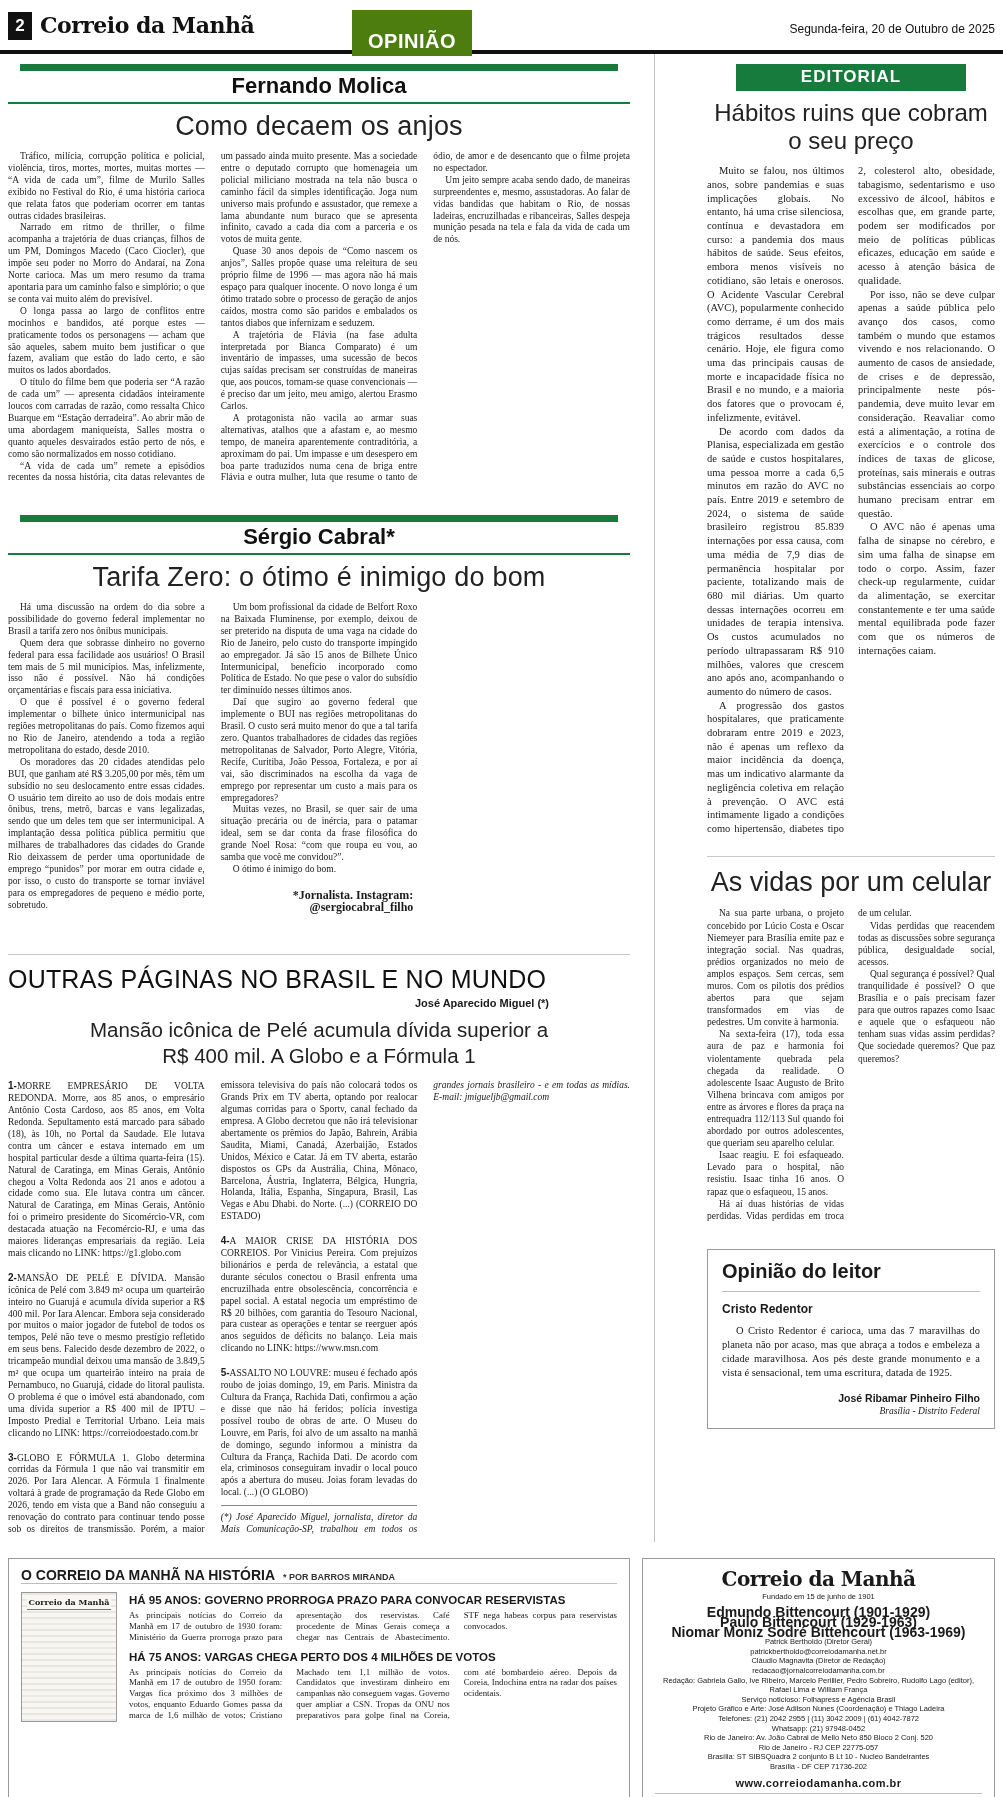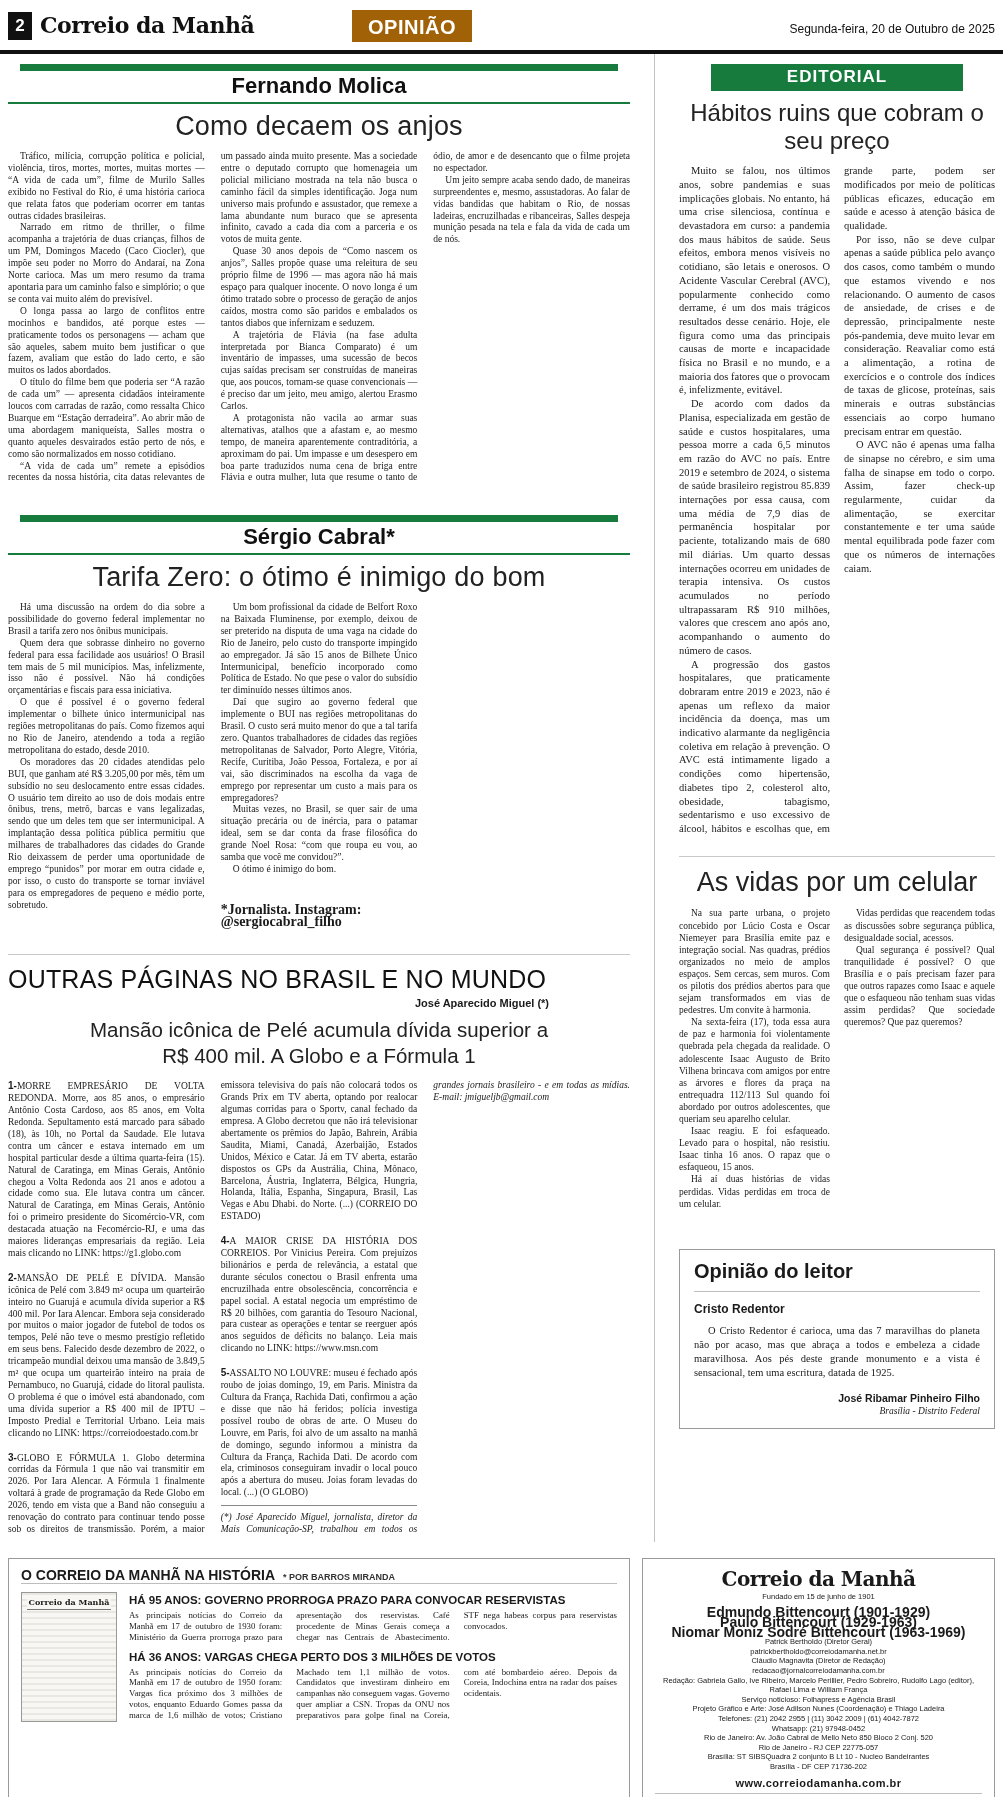--- a/index.html
+++ b/index.html
@@ -15,35 +15,35 @@
     position:absolute; left:8px; top:12px; width:24px; height:28px;
     background:#111; color:#fff; font-family:"Liberation Sans",sans-serif;
     font-weight:bold; font-size:17px; display:flex; align-items:center; justify-content:center;
   }
   .paper-logo {
     position:absolute; left:40px; top:12px;
     font-family:"DejaVu Serif","Liberation Serif",serif; font-weight:bold;
     font-size:22px; letter-spacing:-0.5px; color:#111;
   }
   .opinion-box {
-    position:absolute; left:352px; top:10px; background:#a16207; color:#fff;
+    position:absolute; left:352px; top:10px; background:#4d7c0f; color:#fff;
     font-family:"Liberation Sans",sans-serif; font-weight:bold; font-size:20px;
-    padding:6px 16px 3px; letter-spacing:0.5px;
+    padding:20px 16px 3px; letter-spacing:0.5px;
   }
   .edition-date {
     position:absolute; right:8px; top:22px;
     font-family:"Liberation Sans",sans-serif; font-size:12px; color:#111;
   }
   .black-rule { height:4px; background:#111; width:100%; }
 
   
   .content { display:flex; padding:0 8px; gap:24px; }
   .left-col { width:622px; flex:0 0 622px; }
   .v-divider { width:1px; background:#c2c2c2; flex:0 0 1px; }
-  .right-col { flex:1; min-width:0; }
+  .right-col { flex:1; min-width:0;margin-left:28px; }
 
   
   .green-bar { height:7px; background:#177b3e; width:96%; margin:0 auto; }
   .author-name {
     text-align:center; font-family:"Liberation Sans",sans-serif;
     font-weight:bold; font-size:22px; color:#111; margin:2px 0 3px;
   }
   .green-rule { height:2px; background:#177b3e; width:100%; }
   .big-headline {
     text-align:center; font-family:"Liberation Sans",sans-serif;
@@ -59,21 +59,21 @@
     column-count:2; column-gap:14px; overflow:hidden; column-fill:auto;
     text-align:justify;
   }
   .bp { text-indent:12px; margin:0; }
   .h-molica { height:338px; }
   .h-cabral { height:332px; }
   .h-outras { height:462px; }
   .h-edit { height:682px; font-size:10.5px; line-height:13.7px; }
   .h-vidas { height:326px; font-size:9.5px; line-height:12.1px; }
 
-  .sig-block { margin-top:28px; text-align:left; font-weight:bold; font-size:14px; padding-right:4px; }
+  .sig-block { margin-top:14px; text-align:right; font-weight:bold; font-size:12px; padding-right:4px; }
 
   
   .outras-head { margin-top:20px; border-top:1px solid #c8c8c8; padding-top:10px; }
   .outras-title {
     font-family:"Liberation Sans",sans-serif; font-weight:normal;
     font-size:25px; color:#111; letter-spacing:0.2px;
   }
   .outras-byline {
     text-align:right; font-family:"Liberation Sans",sans-serif; font-weight:bold;
     font-size:11px; margin:3px 81px 8px 0;
@@ -273,21 +273,21 @@
       <span class="hist-title">O CORREIO DA MANHÃ NA HISTÓRIA</span>
       <span class="hist-byline">* POR BARROS MIRANDA</span>
     </div>
     <div class="hist-body">
       <div class="hist-thumb">
         <span class="hist-thumb-label">Correio da Manhã</span>
       </div>
       <div class="hist-sections">
         <h3 class="hist-item-heading">HÁ 95 ANOS: GOVERNO PRORROGA PRAZO PARA CONVOCAR RESERVISTAS</h3>
         <div class="hist-cols">As principais notícias do Correio da Manhã em 17 de outubro de 1930 foram: Ministério da Guerra prorroga prazo para apresentação dos reservistas. Café procedente de Minas Gerais começa a chegar nas Centrais de Abastecimento. STF nega habeas corpus para reservistas convocados.</div>
-        <h3 class="hist-item-heading">HÁ 36 ANOS: VARGAS CHEGA PERTO DOS 3 MILHÕES DE VOTOS</h3>
+        <h3 class="hist-item-heading">HÁ 75 ANOS: VARGAS CHEGA PERTO DOS 4 MILHÕES DE VOTOS</h3>
         <div class="hist-cols">As principais notícias do Correio da Manhã em 17 de outubro de 1950 foram: Vargas fica próximo dos 3 milhões de votos, enquanto Eduardo Gomes passa da marca de 1,6 milhão de votos; Cristiano Machado tem 1,1 milhão de votos. Candidatos que investiram dinheiro em campanhas não conseguem vagas. Governo quer ampliar a CSN. Tropas da ONU nos preparativos para golpe final na Coreia, com até bombardeio aéreo. Depois da Coreia, Indochina entra na radar dos países ocidentais.</div>
       </div>
     </div>
   </section>
 
   <section class="mast-box">
     <div class="mast-logo">Correio da Manhã</div>
     <div class="mast-founded">Fundado em 15 de junho de 1901</div>
     <div>
         <div class="mast-founder">Edmundo Bittencourt (1901-1929)</div>

